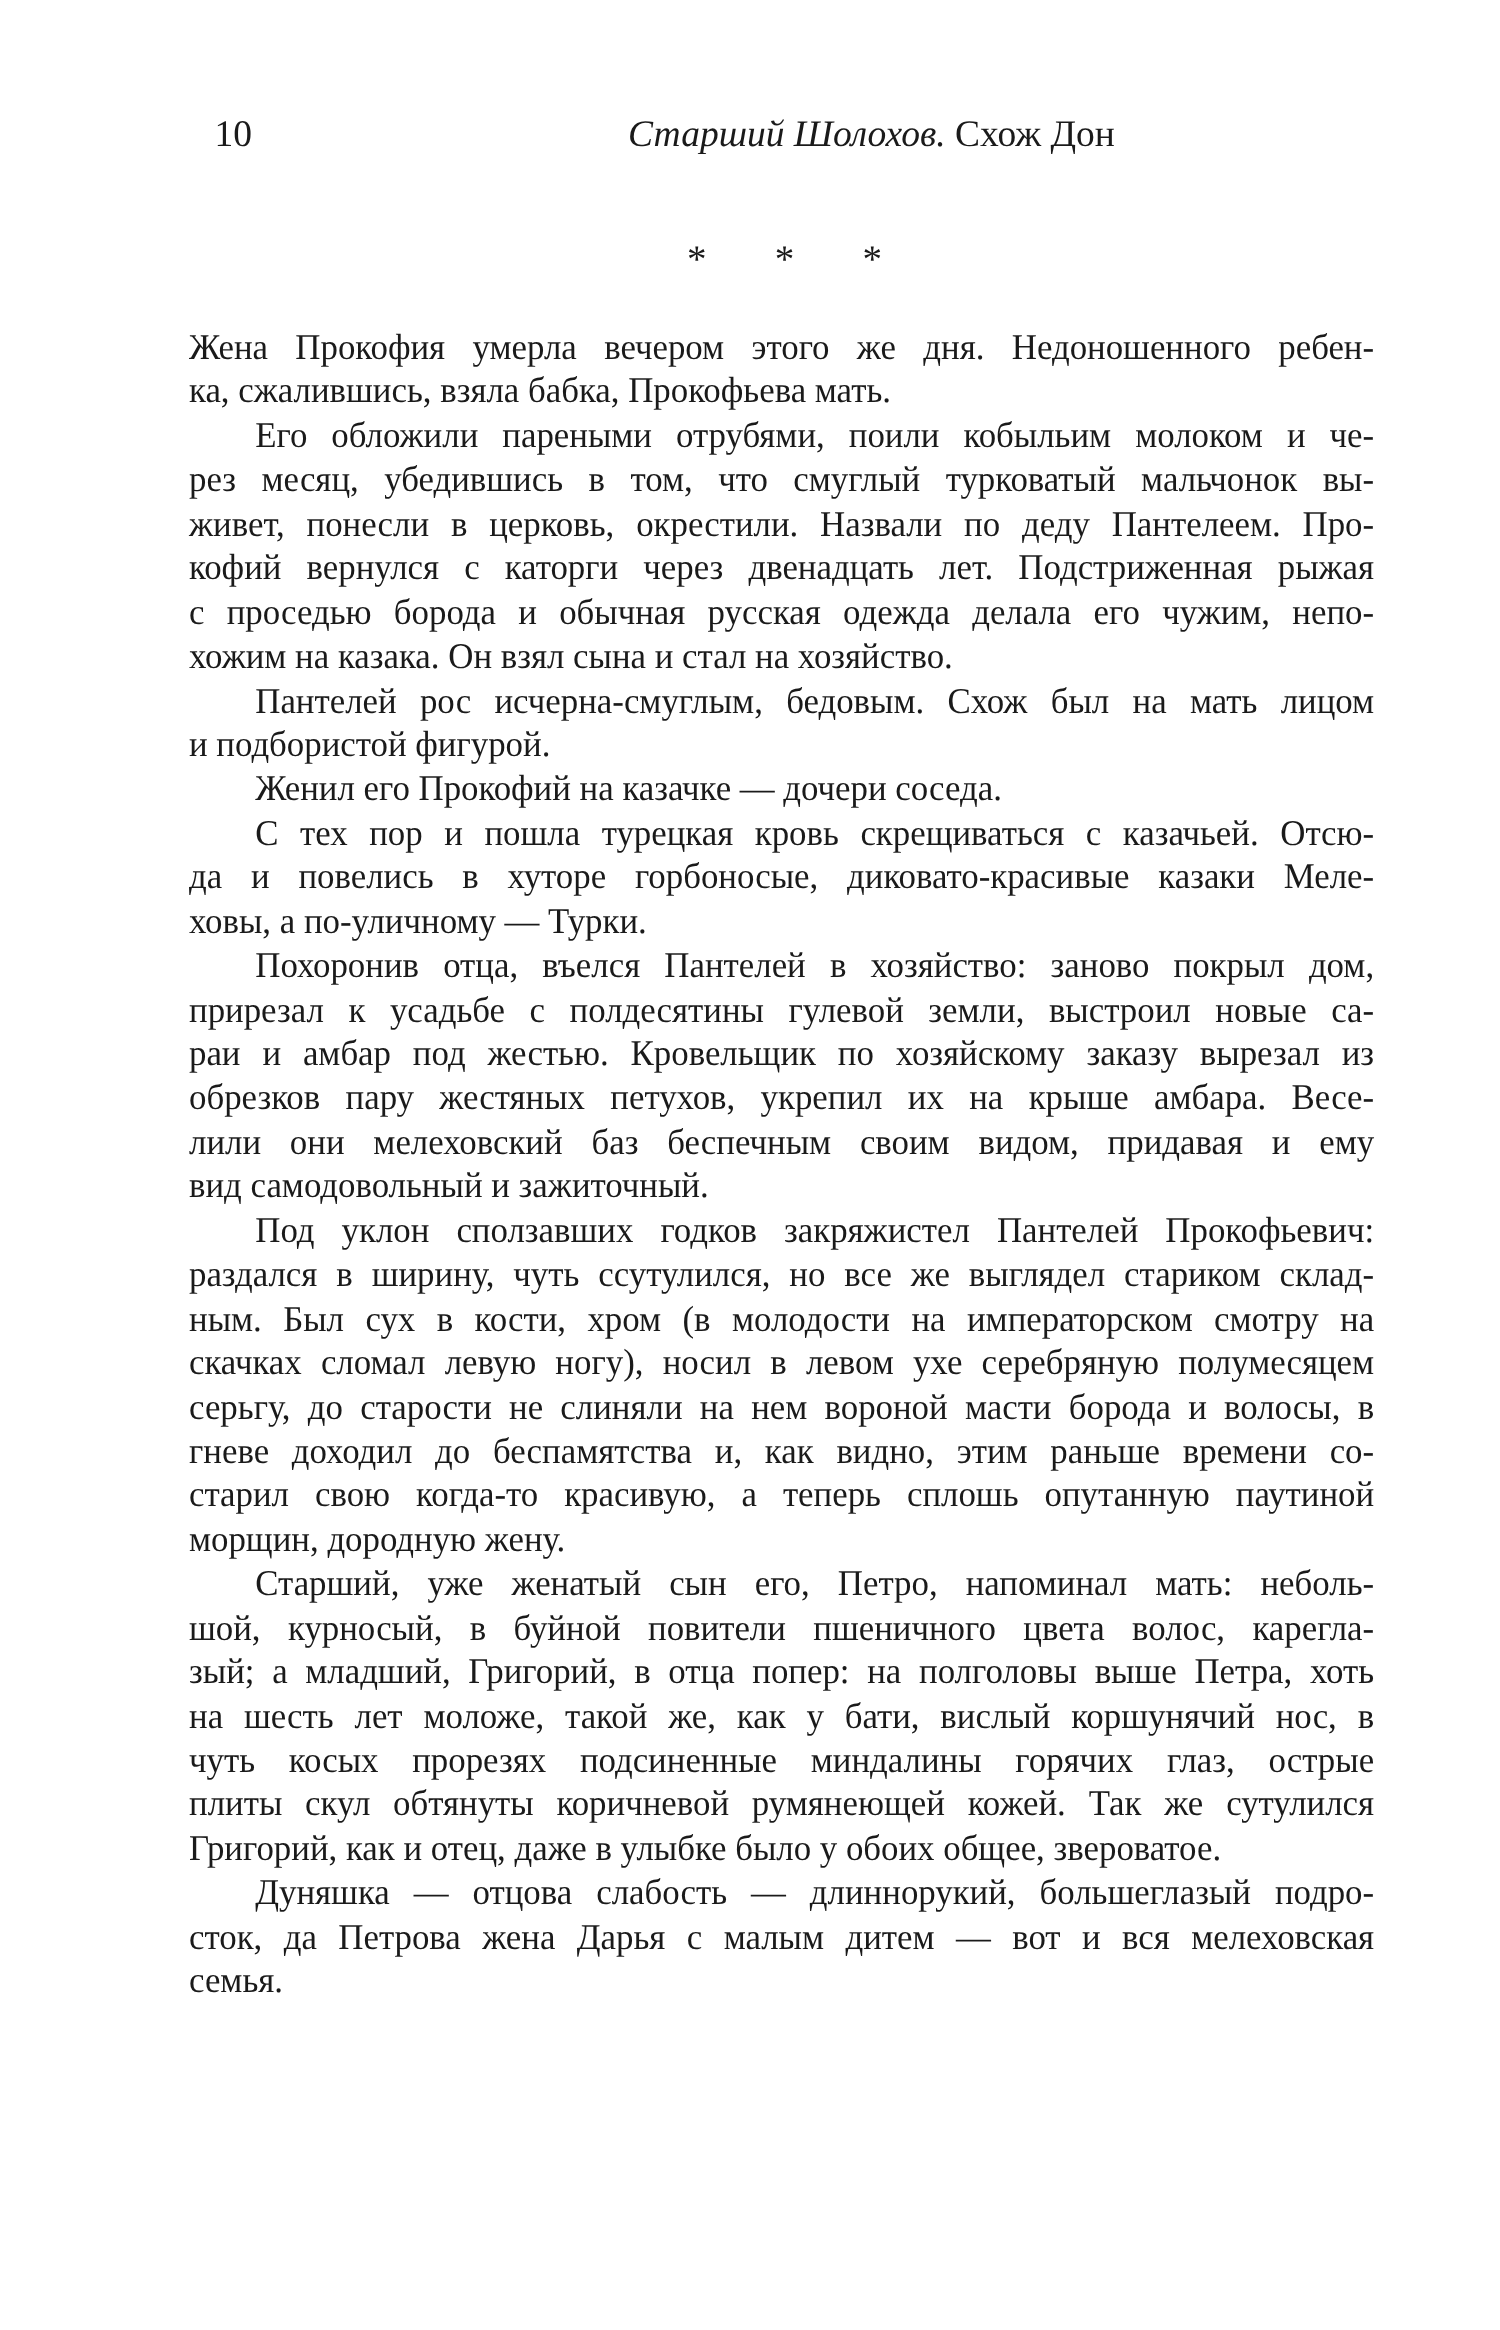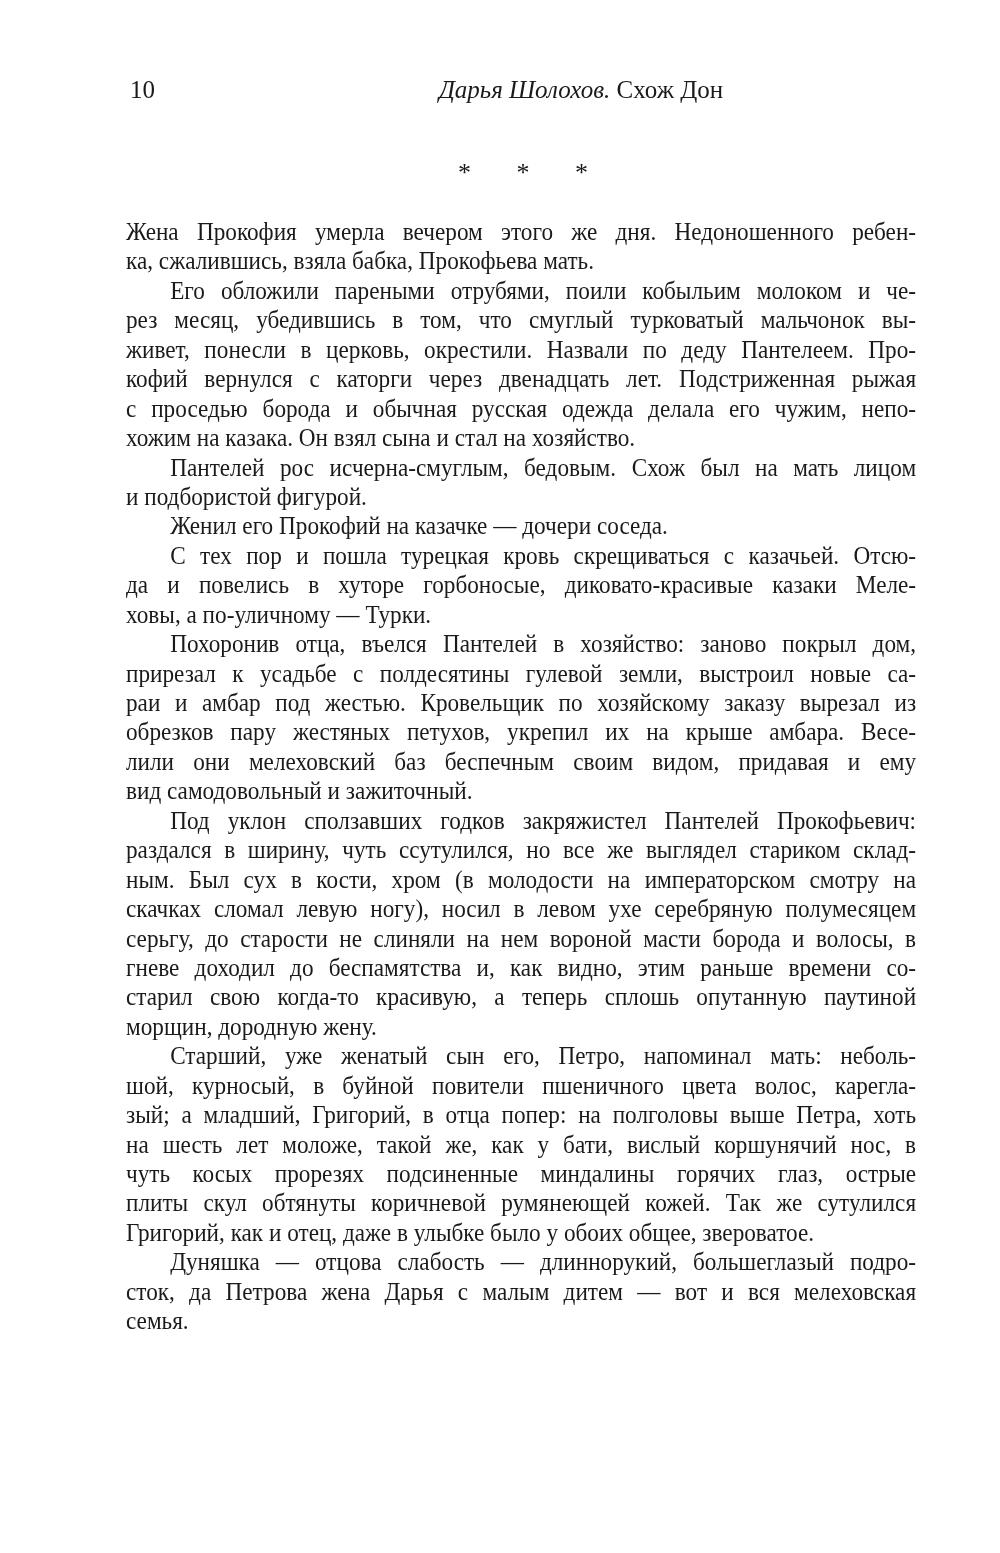--- a/index.html
+++ b/index.html
@@ -5,21 +5,21 @@
     html, body { margin: 0; padding: 0; background: #ffffff; }
     body {
       width: 1000px; height: 1553px; position: relative; overflow: hidden;
       font-family: "Liberation Serif", "DejaVu Serif", serif;
       color: #1a1a1a;
     }
     .header {
       position: absolute; top: 72px; left: 126px; width: 790px; height: 36px;
       font-size: 25px; line-height: 36px;
     }
-    .page-number { position: absolute; left: 4px; top: 0; text-align: center; }
+    .page-number { position: absolute; left: 17px; top: 0; text-align: center; }
     .running-title { position: absolute; left: 0; right: 0; top: 0; text-align: center; padding-left: 120px; }
     .running-title .author { font-style: italic; }
     .divider {
       position: absolute; top: 158px; left: 458px; width: 130px;
       display: flex; justify-content: space-between;
       font-size: 26px; line-height: 30px;
     }
     .text {
       position: absolute; top: 217px; left: 126px; width: 790px;
       font-size: 24.2px; line-height: 29.45px;
@@ -28,21 +28,21 @@
     .text-inner { width: 823px; }
     .line { display: block; white-space: nowrap; text-align: justify; text-align-last: justify; height: 29.45px; }
     .line.last { text-align-last: left; }
     .line.indent { padding-left: 46px; }
   </style>
 </head>
 <body>
 
 <div class="header">
   <span class="page-number">10</span>
-  <span class="running-title"><span class="author">Дарья Шолохов.</span> <span>Схож Дон</span></span>
+  <span class="running-title"><span class="author">Старший Шолохов.</span> <span>Схож Дон</span></span>
 </div>
 
 <div class="divider">
   <span>*</span>
   <span>*</span>
   <span>*</span>
 </div>
 
 <div class="text">
   <div class="text-inner" id="text-inner">

